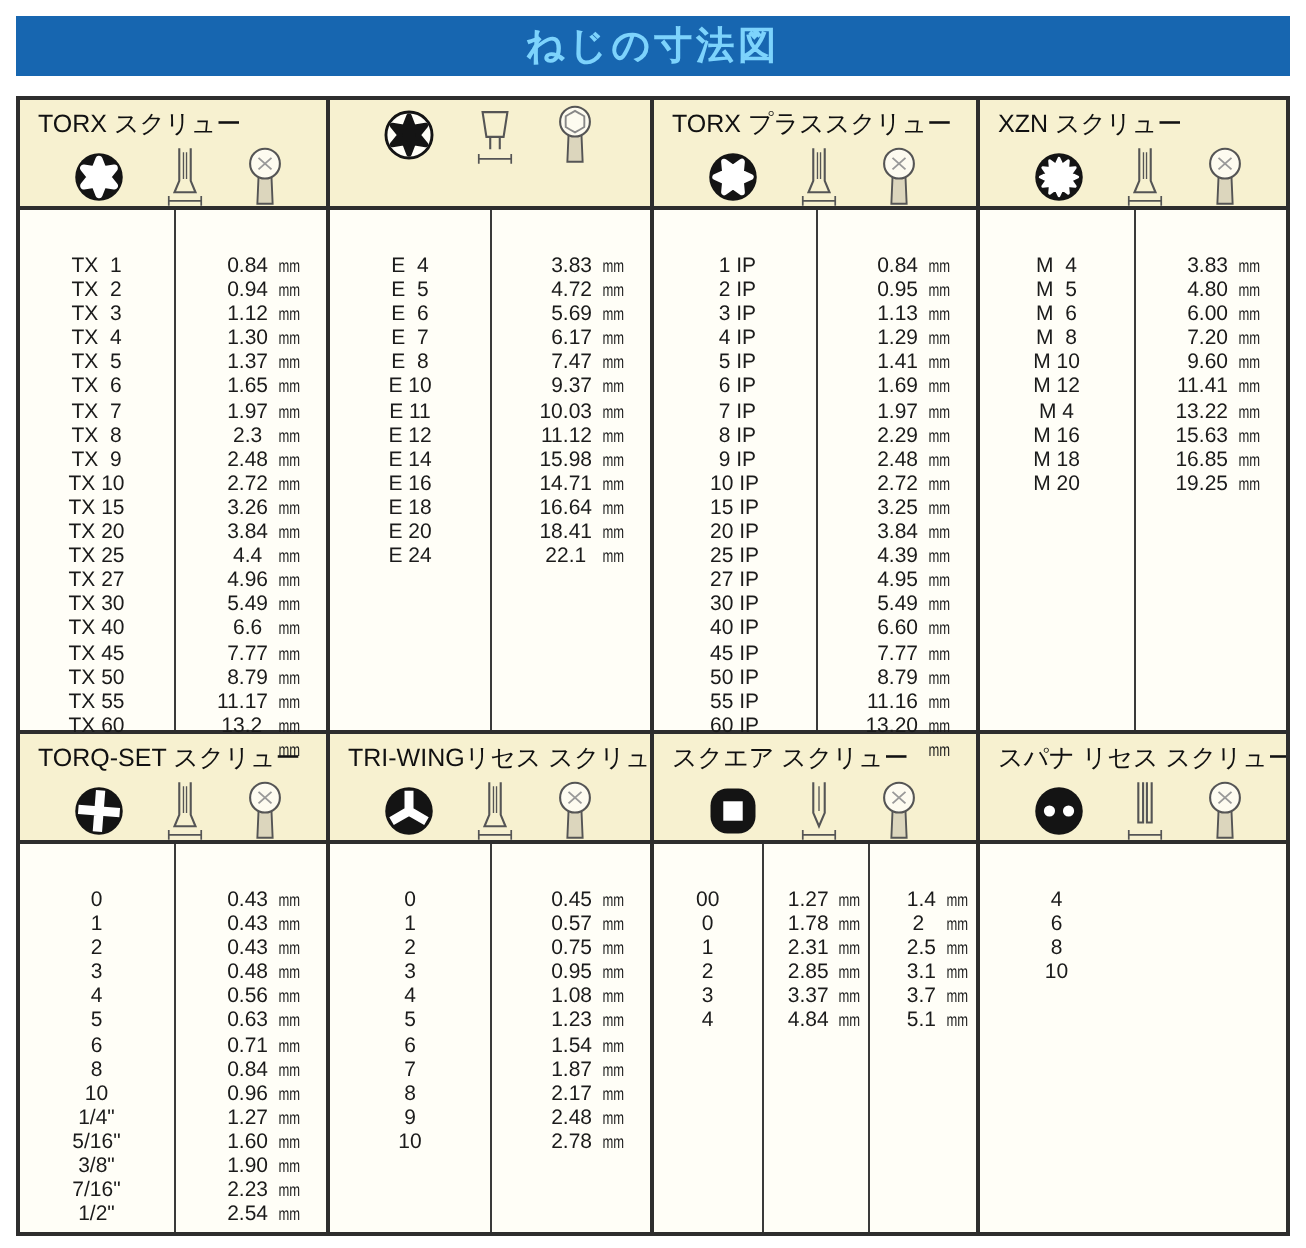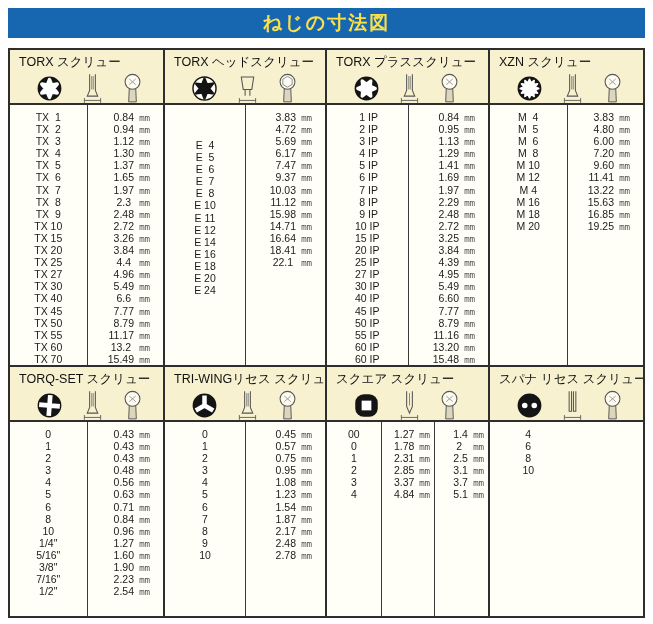--- a/index.html
+++ b/index.html
@@ -3,21 +3,21 @@
 <meta charset="utf-8">
 <style>
   html,body{margin:0;padding:0}
   body{
     width:653px;height:624px;position:relative;overflow:hidden;
     background:#ffffff;
     font-family:"Liberation Sans","DejaVu Sans",sans-serif;
   }
   .titlebar{
     position:absolute;top:8px;left:8px;width:637px;height:30px;
-    background:#1766b0;color:#fde047;
+    background:#1766b0;color:#7dd3fc;
     display:flex;align-items:center;justify-content:center;
     font-size:19px;font-weight:bold;letter-spacing:2px;
   }
   .grid{
     position:absolute;top:48px;left:8px;width:637px;height:570px;
     box-sizing:border-box;border:2px solid #2e2e2e;background:#fdba74;
     display:grid;
     grid-template-columns:155px 162px 163px 153px;
     grid-template-rows:317px 249px;
   }
@@ -25,21 +25,21 @@
   .sec:nth-child(4n){border-right:none}
   .sec.top{border-bottom:2px solid #2e2e2e}
   .band{
     height:55px;box-sizing:border-box;flex:none;
     background:#f7f1d0;border-bottom:2px solid #2e2e2e;
   }
   .band-title{font-size:12.5px;color:#111;padding:4px 2px 0 9px;white-space:nowrap;overflow:hidden}
   .icons{display:flex;align-items:center;gap:19px;padding-left:26px;height:34px}
   .icons span{display:flex}
   .sbody{flex:1;display:flex;background:#fffef7;min-height:0}
-  .dcol{box-sizing:border-box;padding-top:6px}
+  .dcol{box-sizing:border-box;padding-top:22px}
   .vcol{border-left:1px solid #3a3a3a}
   .cell{height:12.1px;line-height:12.1px;font-size:10.5px;color:#1b1b1b}
   .scol .cell{text-align:center;white-space:pre}
   .vcol .cell{text-align:right;padding-right:13px}
   .cols3 .vcol .cell{padding-right:4px}
   .v{white-space:pre}
   .u{
     display:inline-block;font-size:9px;margin-left:1px;color:#1b1b1b;
     transform:scaleX(.72);transform-origin:100% 70%;
   }
@@ -122,21 +122,20 @@
           <div class="cell"><span class="v">8.79</span><span class="u">mm</span></div>
           <div class="cell"><span class="v">11.17</span><span class="u">mm</span></div>
           <div class="cell"><span class="v">13.2 </span><span class="u">mm</span></div>
           <div class="cell"><span class="v">15.49</span><span class="u">mm</span></div>
         </div>
       </div>
   </div>
 
   <div class="sec top">
     <div class="band">
-      <div class="band-title">TORX ヘッドスクリュー</div>
       <div class="icons">
           <span>
             <svg width="27" height="27" viewBox="0 0 30 30">
               <circle cx="15" cy="15" r="12.8" fill="#fffef7" stroke="#141414" stroke-width="1.6"></circle>
               <polygon points="15.00,4.40 17.45,10.76 24.18,9.70 19.90,15.00 24.18,20.30 17.45,19.24 15.00,25.60 12.55,19.24 5.82,20.30 10.10,15.00 5.82,9.70 12.55,10.76" fill="#141414" stroke="#141414" stroke-width="3" stroke-linejoin="round"></polygon>
             </svg>
           </span>
           <span>
             <svg width="21" height="31" viewBox="0 0 22 32" fill="none" stroke="#555" stroke-width="1.1">
               <path d="M4.5 4 H17.5 L15.5 17 H6.5 Z"></path>
@@ -147,21 +146,21 @@
           <span>
             <svg width="21" height="31" viewBox="0 0 22 32">
               <path d="M7.6 16 L7 30 H15 L14.4 16" fill="#dcd6bd" stroke="#555" stroke-width="1"></path>
               <circle cx="11" cy="9" r="7.8" fill="#fdfbf0" stroke="#555" stroke-width="1.1"></circle>
               <polygon points="11.00,3.40 13.45,4.76 15.85,6.20 15.90,9.00 15.85,11.80 13.45,13.24 11.00,14.60 8.55,13.24 6.15,11.80 6.10,9.00 6.15,6.20 8.55,4.76" fill="none" stroke="#888" stroke-width="1"></polygon>
             </svg>
           </span>
         </div>
     </div>
     <div class="sbody">
-        <div class="dcol scol" style="width: 50%; margin-top: 28px;">
+        <div class="dcol scol" style="width: 50%;">
           <div class="cell">E  4</div>
           <div class="cell">E  5</div>
           <div class="cell">E  6</div>
           <div class="cell">E  7</div>
           <div class="cell">E  8</div>
           <div class="cell">E 10</div>
           <div class="cell">E 11</div>
           <div class="cell">E 12</div>
           <div class="cell">E 14</div>
           <div class="cell">E 16</div>

